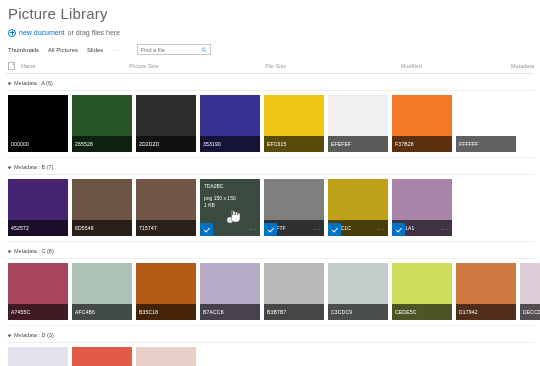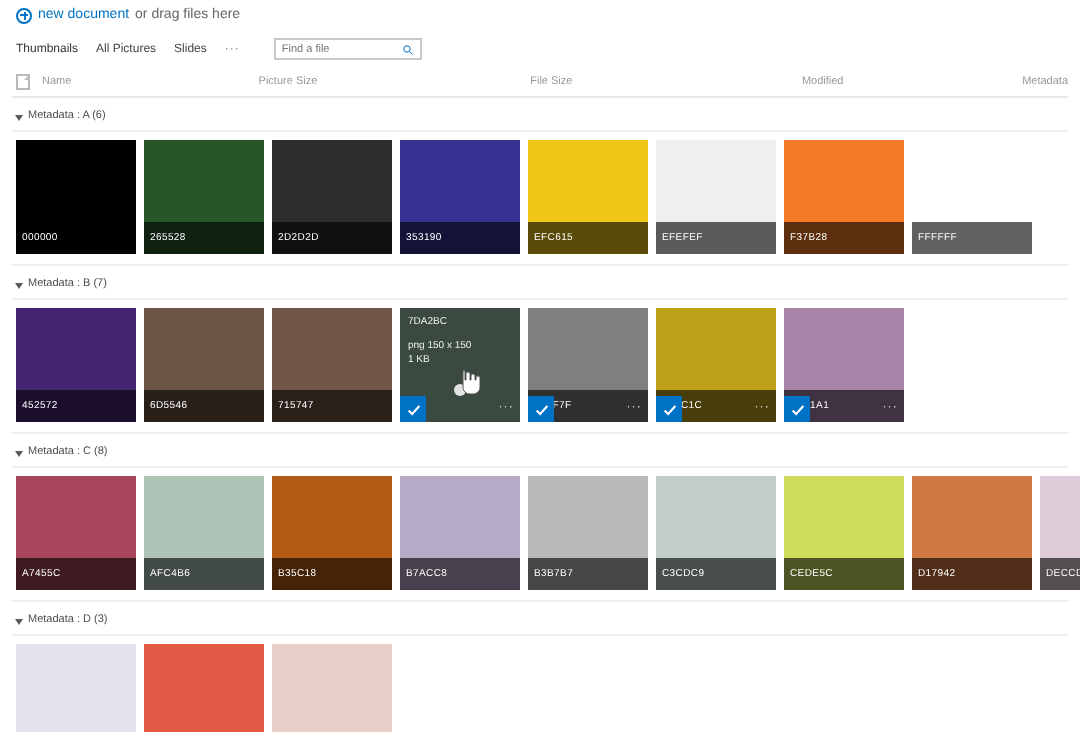--- a/index.html
+++ b/index.html
@@ -222,20 +222,21 @@
     border-radius: 50%;
     background: #ffffff;
     opacity: .85;
   }
 </style>
 </head>
 <body>
 
 <div id="app">
 
+  <div class="page-title">Picture Library</div>
 
   <div class="newdoc-row">
     <span class="plus-icon"></span>
     <span class="newdoc-link">new document</span>
     <span class="newdoc-rest"> or drag files here</span>
   </div>
 
   <div class="views-bar">
     <span class="view-tab active">Thumbnails</span>
     <span class="view-tab">All Pictures</span>

